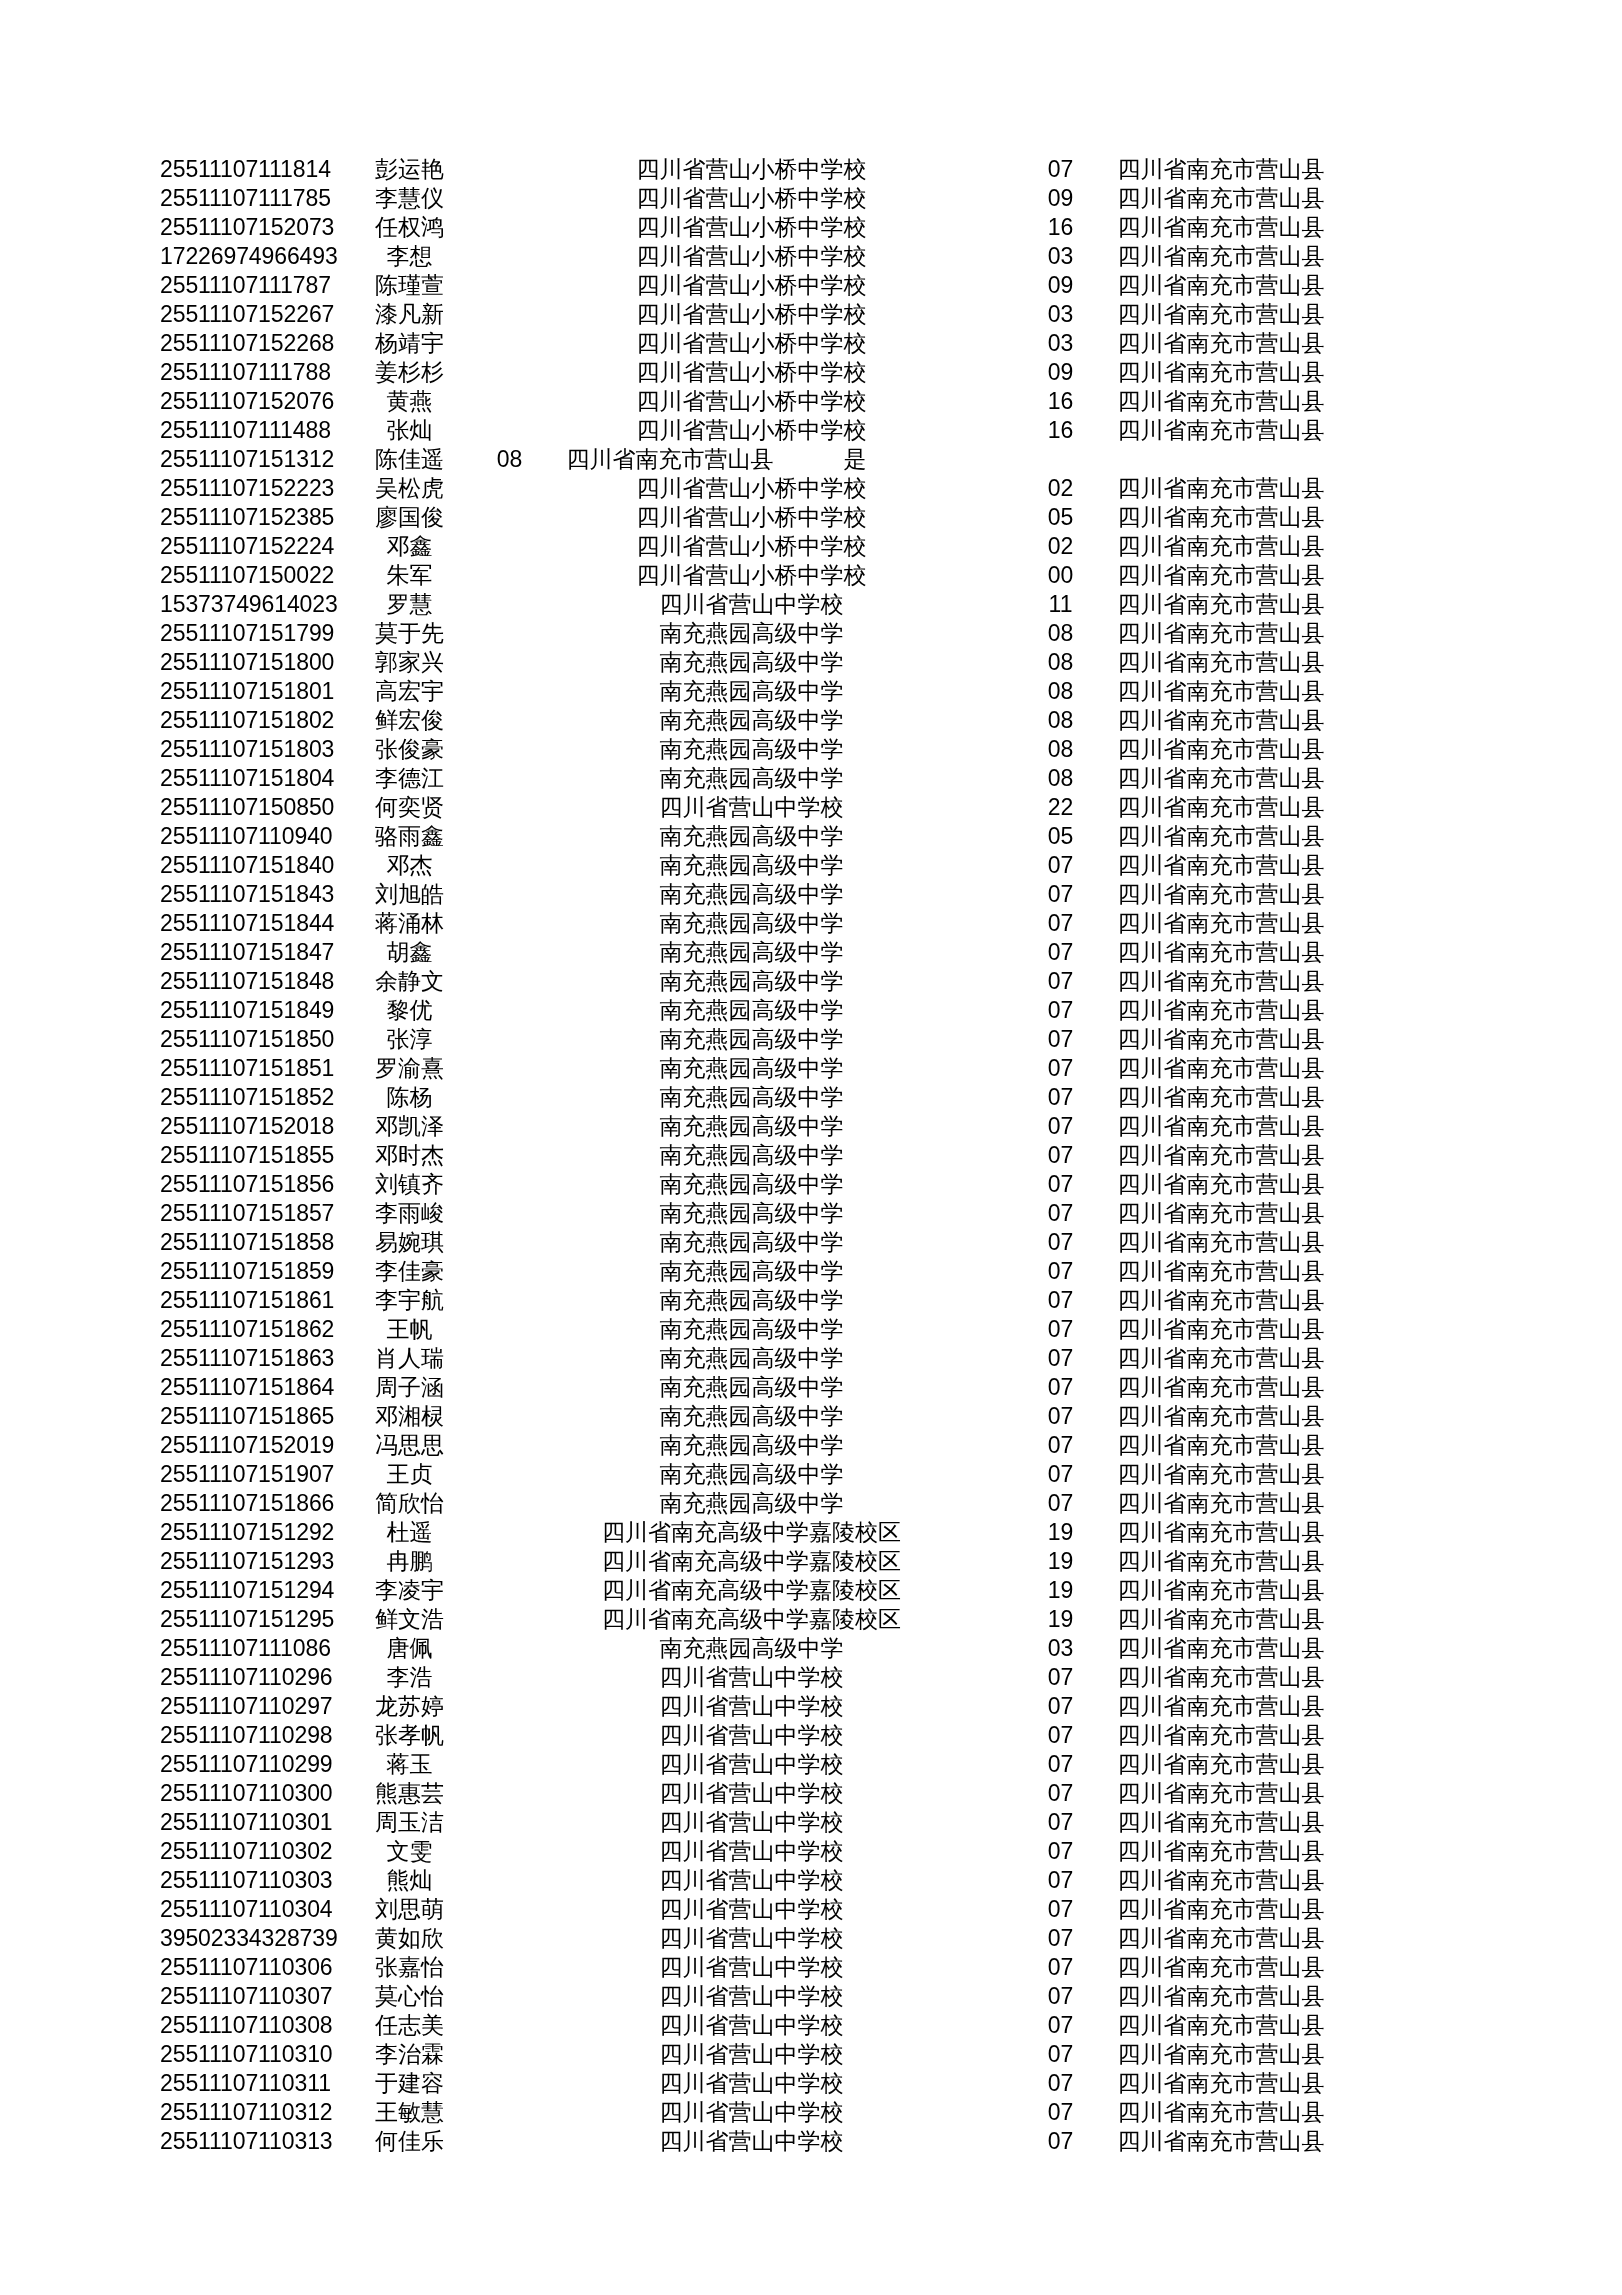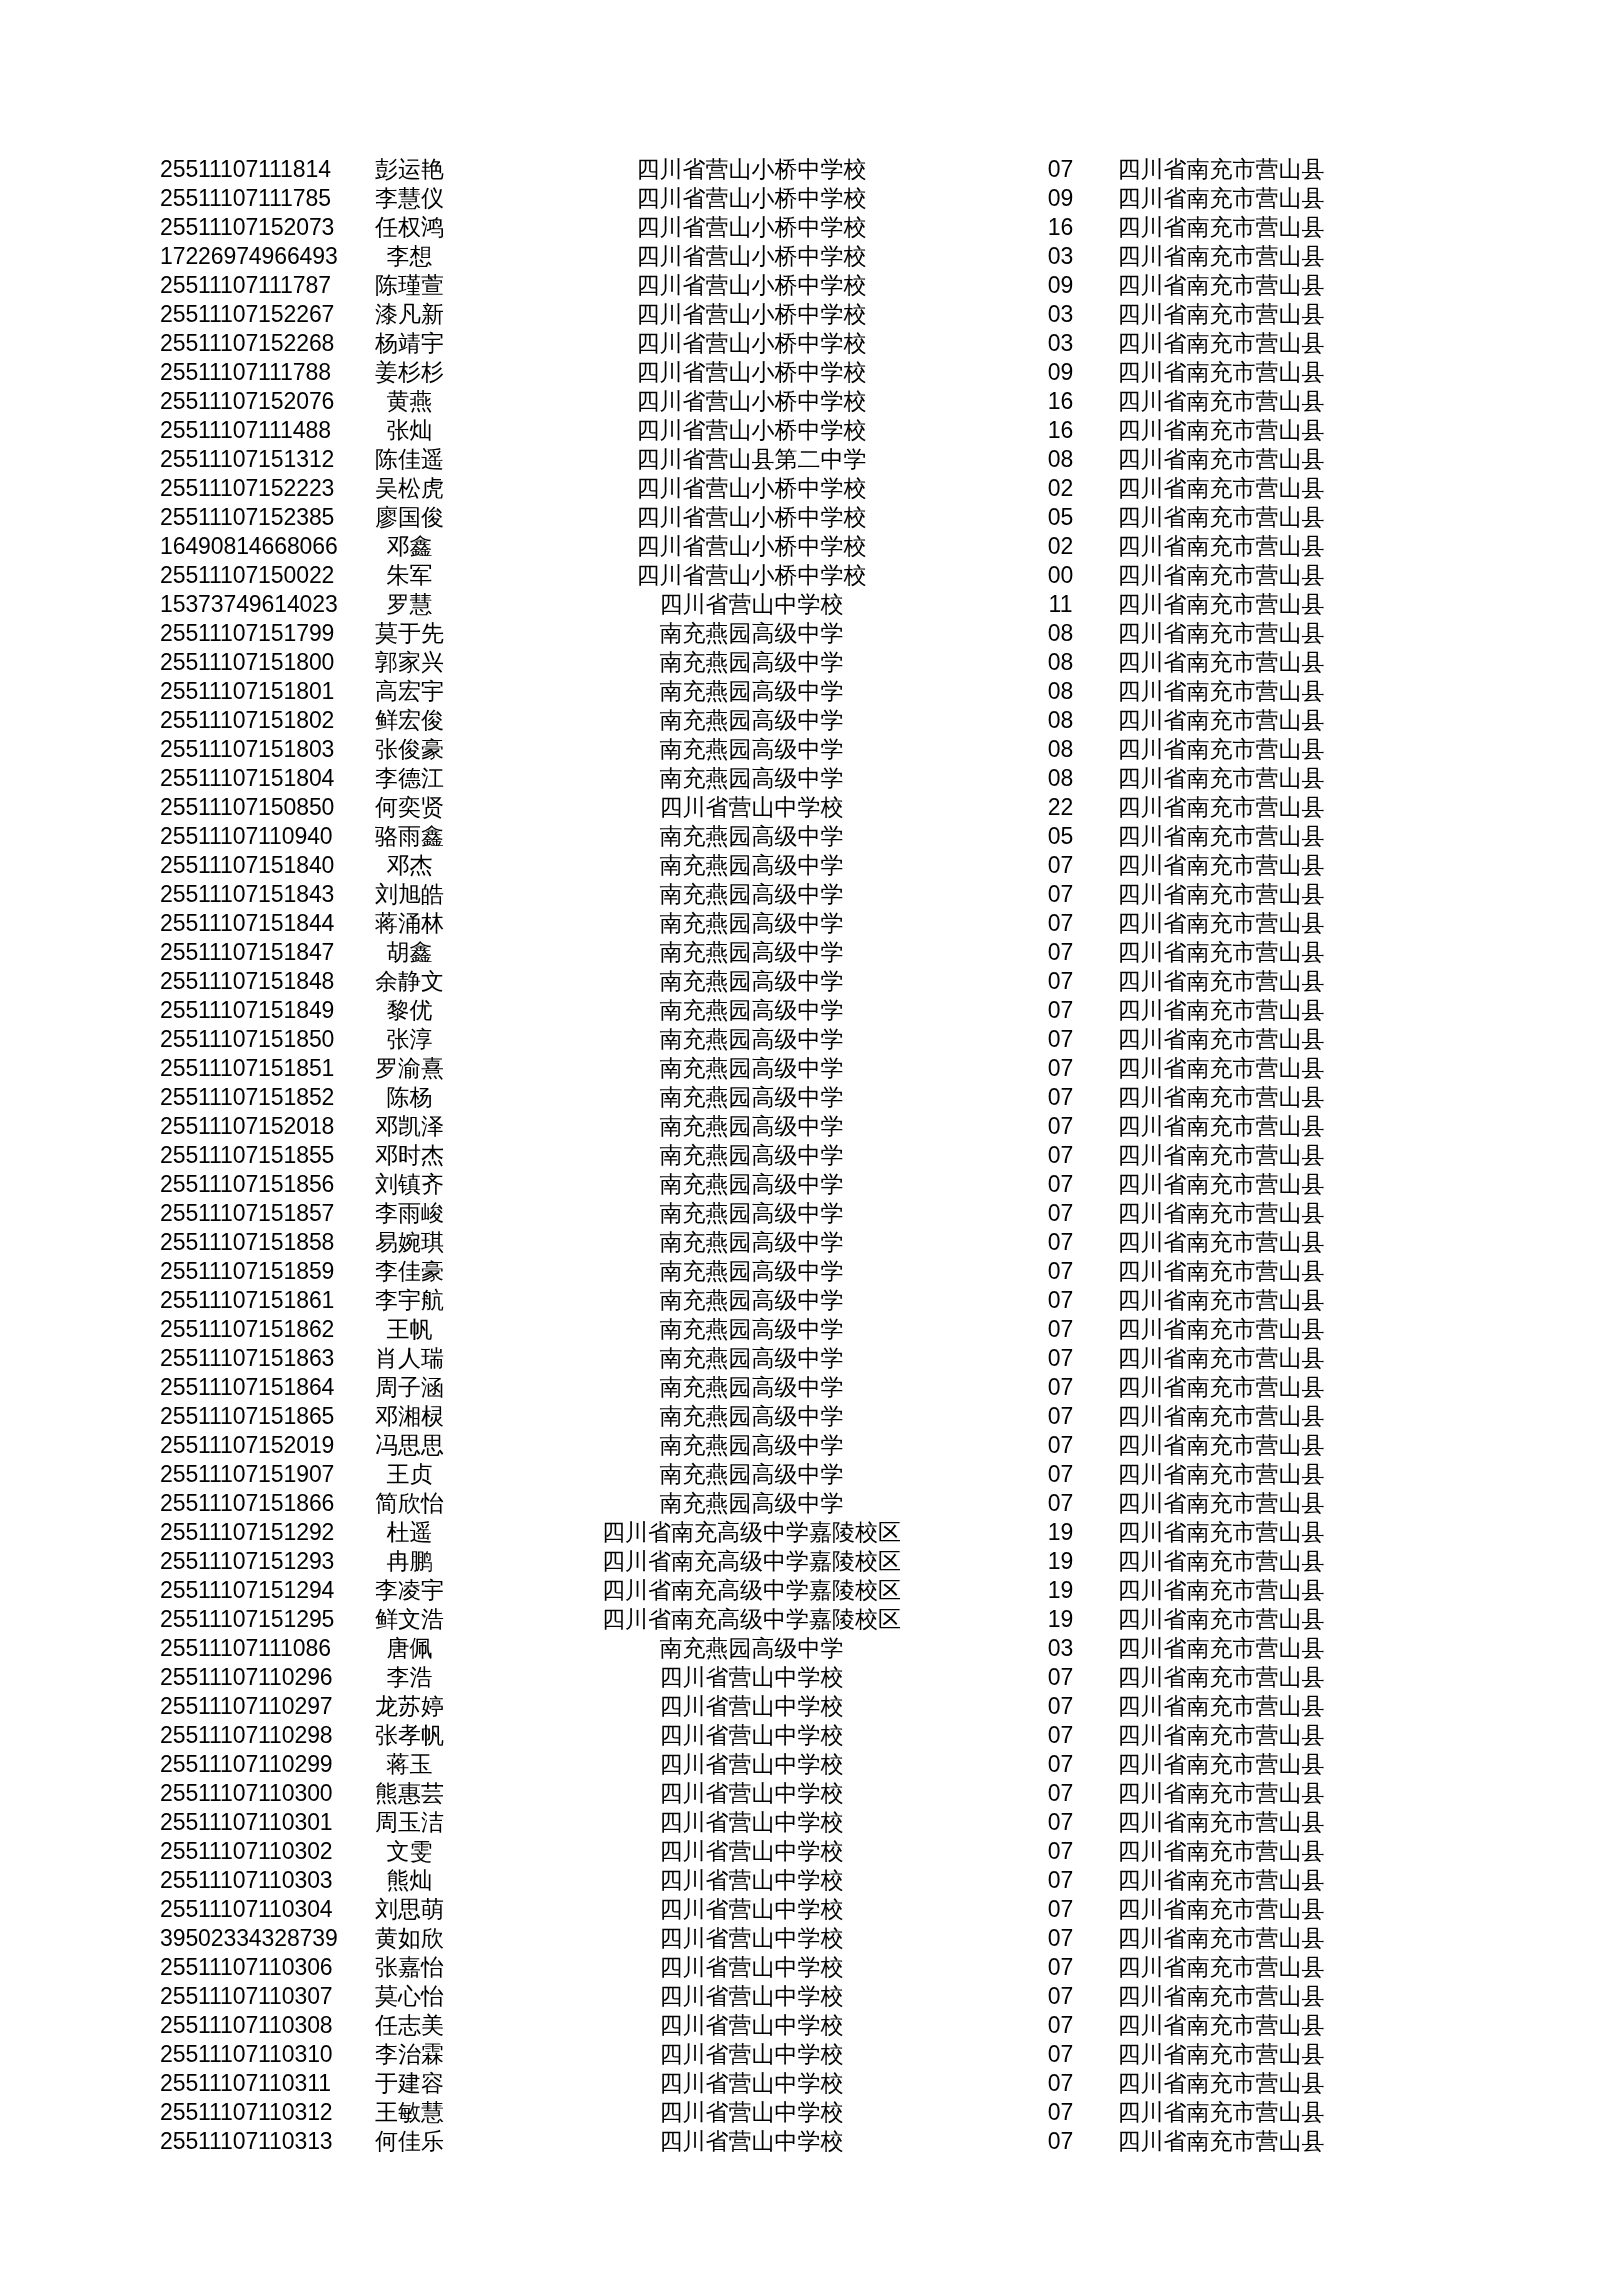--- a/index.html
+++ b/index.html
@@ -145,21 +145,20 @@
     <div class="cell c-school">四川省营山小桥中学校</div>
     <div class="cell c-code">16</div>
     <div class="cell c-district">四川省南充市营山县</div>
     <div class="cell c-flag">是</div>
   </div>
 
   <div class="row">
     <div class="cell c-spacer"></div>
     <div class="cell c-id">25511107151312</div>
     <div class="cell c-name">陈佳遥</div>
-    <div class="cell c-school">四川省营山县第二中学</div>
     <div class="cell c-code">08</div>
     <div class="cell c-district">四川省南充市营山县</div>
     <div class="cell c-flag">是</div>
   </div>
 
   <div class="row">
     <div class="cell c-spacer"></div>
     <div class="cell c-id">25511107152223</div>
     <div class="cell c-name">吴松虎</div>
     <div class="cell c-school">四川省营山小桥中学校</div>
@@ -173,21 +172,21 @@
     <div class="cell c-id">25511107152385</div>
     <div class="cell c-name">廖国俊</div>
     <div class="cell c-school">四川省营山小桥中学校</div>
     <div class="cell c-code">05</div>
     <div class="cell c-district">四川省南充市营山县</div>
     <div class="cell c-flag">是</div>
   </div>
 
   <div class="row">
     <div class="cell c-spacer"></div>
-    <div class="cell c-id">16490814668066</div>
+    <div class="cell c-id">25511107152224</div>
     <div class="cell c-name">邓鑫</div>
     <div class="cell c-school">四川省营山小桥中学校</div>
     <div class="cell c-code">02</div>
     <div class="cell c-district">四川省南充市营山县</div>
     <div class="cell c-flag">是</div>
   </div>
 
   <div class="row">
     <div class="cell c-spacer"></div>
     <div class="cell c-id">25511107150022</div>

